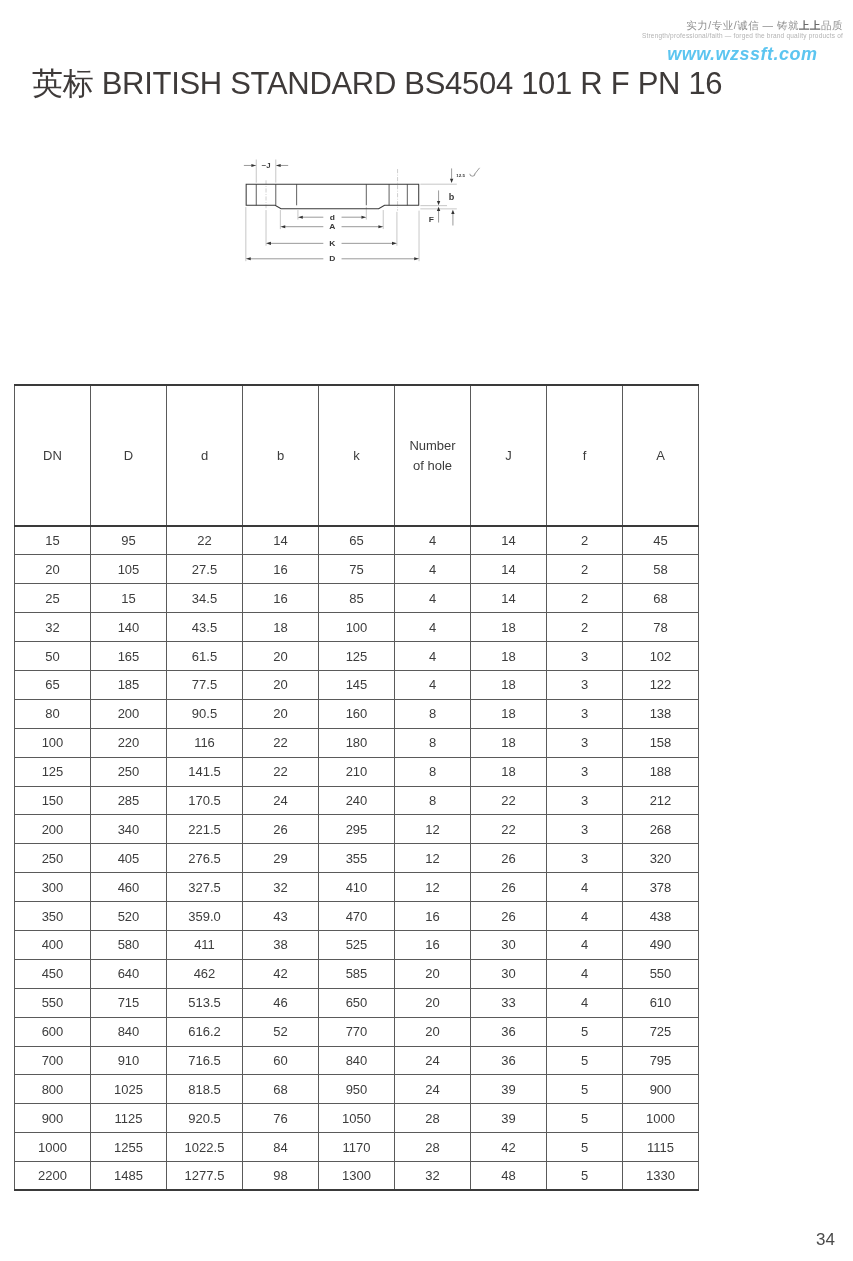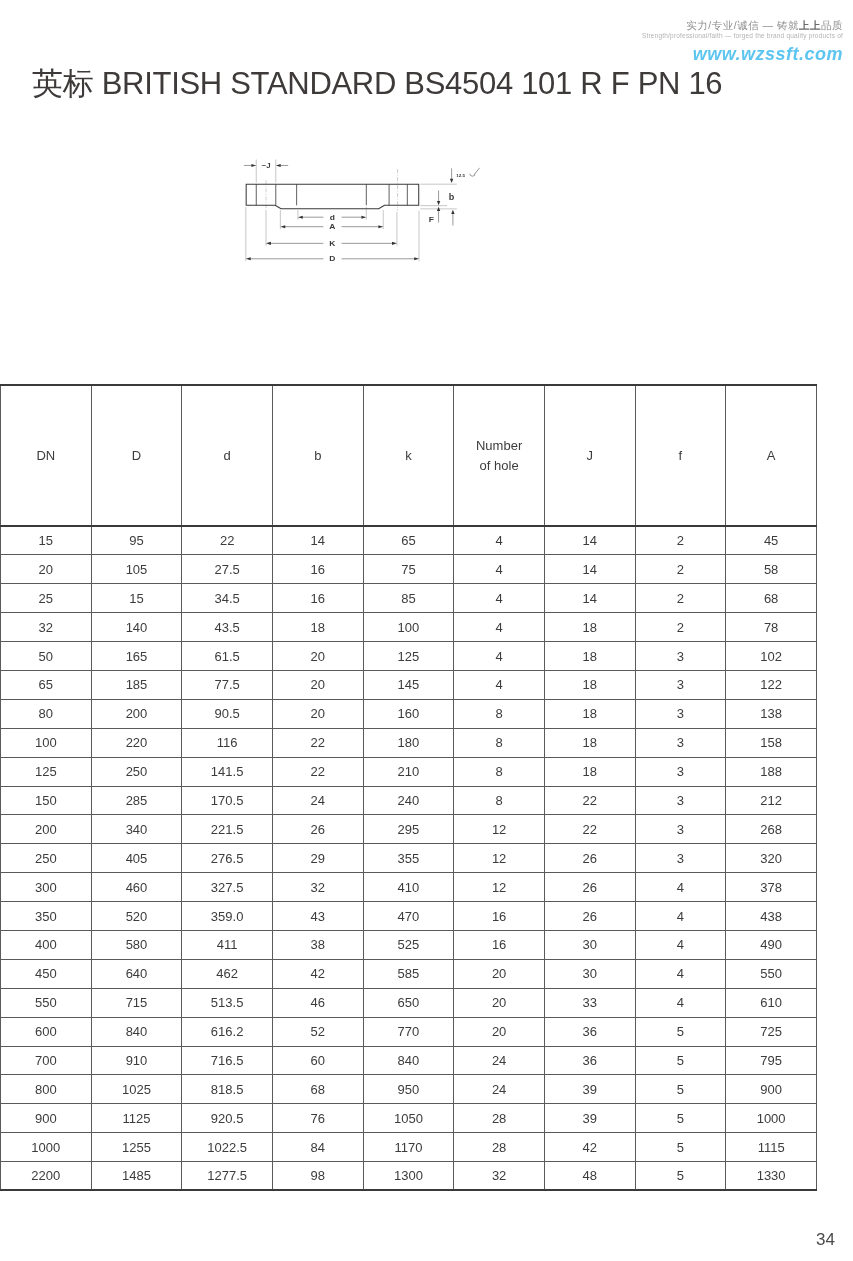--- a/index.html
+++ b/index.html
@@ -5,31 +5,31 @@
   html,body{margin:0;padding:0;}
   body{
     width:853px;height:1261px;position:relative;background:#ffffff;
     font-family:"Liberation Sans",sans-serif;overflow:hidden;
   }
   
   .brand{position:absolute;top:19px;right:10px;text-align:right;line-height:1.25;}
   .tag-cn{font-size:10.5px;color:#8f8f8f;letter-spacing:.5px;}
   .tag-cn .bold{color:#6a6a6a;font-weight:bold;}
   .tag-en{font-size:6.5px;color:#b3b3b3;margin-top:0px;letter-spacing:.2px;}
-  .site{font-size:18px;font-style:italic;font-weight:bold;color:#5cc5f0;margin-top:3px;letter-spacing:.5px;}
+  .site{font-size:18px;font-style:italic;font-weight:bold;color:#5cc5f0;margin-top:3px;letter-spacing:.5px;text-align:center;}
   
   .title{
     position:absolute;top:42px;left:0px;white-space:nowrap;
     font-size:31px;color:#3e3a39;font-weight:500;letter-spacing:-.3px;padding-left:32px;
   }
   
   .drawing{position:absolute;left:225px;top:150px;}
   
   table.dim{
-    position:absolute;left:0;top:384px;width:817px;
+    position:absolute;left:14px;top:384px;width:685px;
     border-collapse:collapse;table-layout:fixed;
     border-top:2.5px solid #3a3a3a;border-bottom:2.5px solid #3a3a3a;
     border-left:1px solid #5a5a5a;border-right:1px solid #5a5a5a;padding-left:28px;
   }
   table.dim th,table.dim td{
     border:1px solid #5a5a5a;text-align:center;vertical-align:middle;
     color:#3c3c3c;font-size:13px;font-weight:normal;padding:0;
   }
   table.dim thead tr{height:141px;}
   table.dim thead th{border-bottom:2px solid #3a3a3a;}

